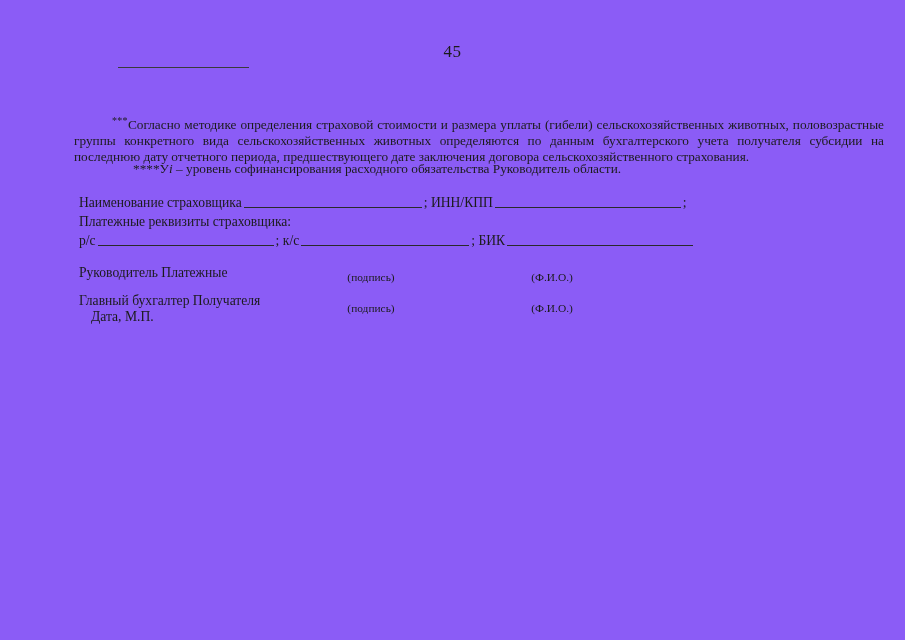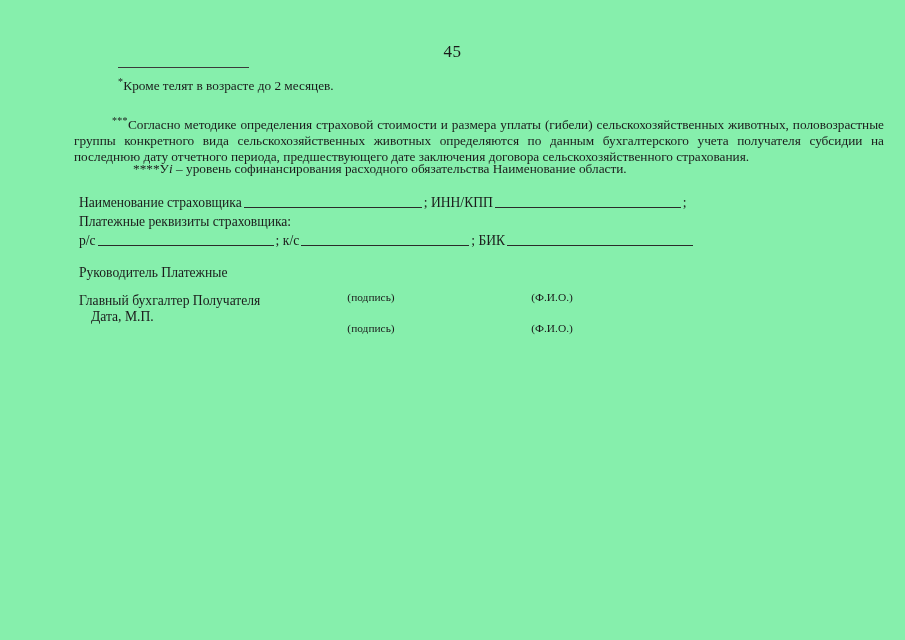--- a/index.html
+++ b/index.html
@@ -12,21 +12,21 @@
     height: 640px;
     position: relative;
     font-family: "Liberation Serif", "DejaVu Serif", serif;
     color: #1b1b1b;
     overflow: hidden;
   }
 
   .page {
     position: absolute;
     inset: 0;
-    background: #86efac;
+    background: #8b5cf6;
   }
 
   
   .page-number {
     position: absolute;
     top: 42px;
     left: 0;
     width: 905px;
     text-align: center;
     font-size: 17px;
@@ -131,21 +131,20 @@
     position: absolute;
     white-space: nowrap;
     line-height: 16px;
   }
   .sig-label.l1 { top: 0px;  left: 0px; }
   .sig-label.l2 { top: 28px; left: 0px; text-align: right; }
   .sig-label.l3 { top: 44px; left: 0px; margin-left: 12px; }
 
   .sig-slot {
     position: absolute;
-    margin-top: 20px;
   }
   .sig-slot .rule {
     border-top: 1px solid #2f2f2f;
     height: 0;
     width: 100%;
   }
   .sig-slot .cap {
     display: block;
     text-align: center;
     font-size: 11.4px;
@@ -160,26 +159,25 @@
 </head>
 <body>
 
 <div class="page">
 
   <div class="page-number">45</div>
 
   <div class="footnote-rule"></div>
 
   <div class="footnotes">
-    <div class="fn-line"><span class="marker">*</span><span>Кроме телят в возрасте до 2 месяцев.</span></div>
   </div>
 
   <div class="para"><span class="marker">***</span><span>Согласно методике определения страховой стоимости и размера уплаты (гибели) сельскохозяйственных животных, половозрастные группы конкретного вида сельскохозяйственных животных определяются по данным бухгалтерского учета получателя субсидии на последнюю дату отчетного периода, предшествующего дате заключения договора сельскохозяйственного страхования.</span></div>
 
-  <div class="para-last-line"><span class="marker">****</span><span class="var"><span>У</span><i>i</i></span><span> – уровень софинансирования расходного обязательства Наименование области.</span></div>
+  <div class="para-last-line"><span class="marker">****</span><span class="var"><span>У</span><i>i</i></span><span> – уровень софинансирования расходного обязательства Руководитель области.</span></div>
 
   <div class="req">
     <span class="req-row"><span>Наименование страховщика</span><span class="fill fill-name"></span><span>;</span>
       <span>ИНН/КПП</span><span class="fill fill-inn"></span><span>;</span></span>
 
     <span class="req-row">Платежные реквизиты страховщика:</span>
 
     <span class="req-row"><span>р/с</span><span class="fill fill-rs"></span><span>;</span>
       <span>к/с</span><span class="fill fill-ks"></span><span>;</span>
       <span>БИК</span><span class="fill fill-bik"></span></span>

